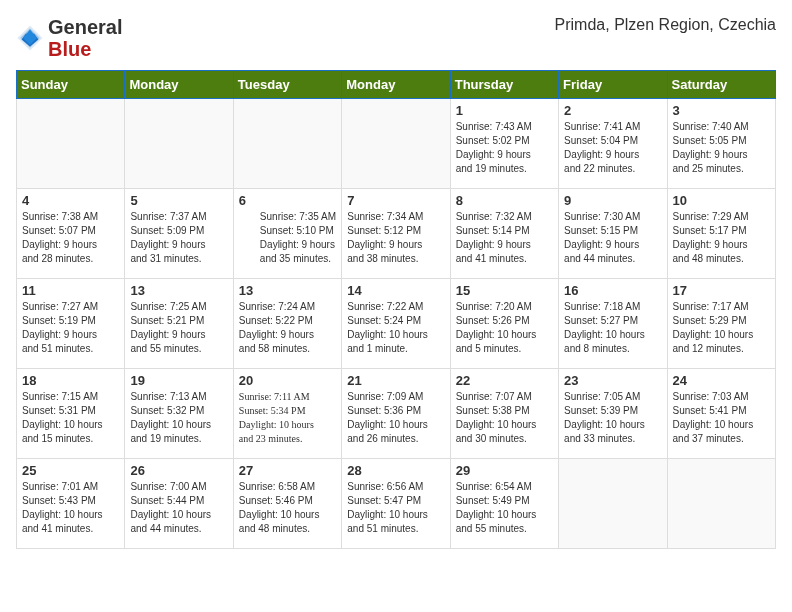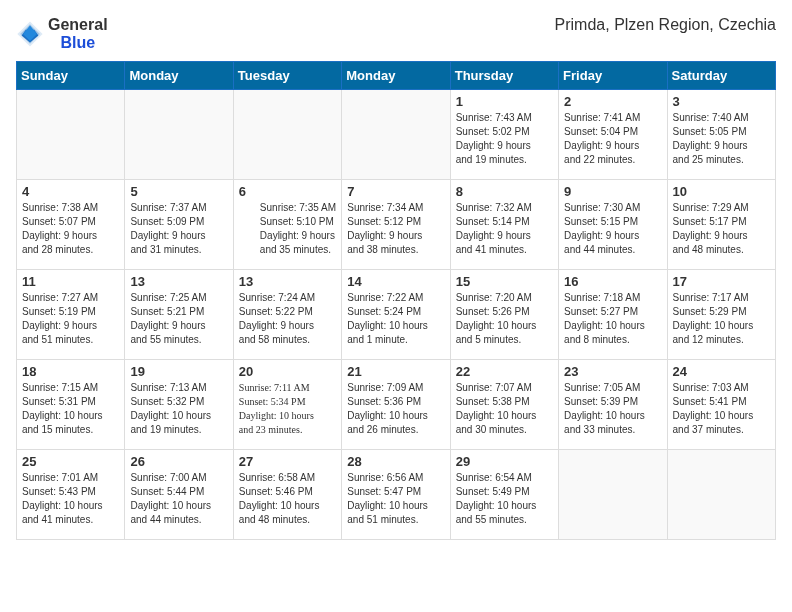--- a/index.html
+++ b/index.html
@@ -17,27 +17,26 @@
       margin-bottom: 10px;
     }
     .logo {
       display: flex;
       align-items: center;
       gap: 4px;
     }
     .logo-text {
       display: flex;
       flex-direction: column;
-      font-size: 16px;
+      font-size: 20px;
       font-weight: bold;
       line-height: 1.1;
-      text-align: center;
     }
     .logo-text span:first-child { color: #333; }
-    .logo-text span:last-child { color: #1d4ed8; }
+    .logo-text span:last-child { color: #b91c1c; }
     .logo-icon {
       width: 28px;
       height: 28px;
     }
     .title-area {
       text-align: right;
     }
     .title-area h1 {
       font-size: 32px;
       font-weight: bold;
@@ -48,21 +47,21 @@
       font-weight: normal;
       color: #333;
       padding-left: 43px;
     }
     .calendar {
       width: 100%;
       border-collapse: collapse;
       border: 1px solid #ccc;
     }
     .calendar th {
-      background: #0369a1;
+      background: #4d7c0f;
       color: #fff;
       font-size: 13px;
       padding: 6px 4px;
       text-align: left;
       border: 1px solid #1a6fc4;
     }
     .calendar td {
       vertical-align: top;
       padding: 4px 5px;
       border: 1px solid #ddd;

